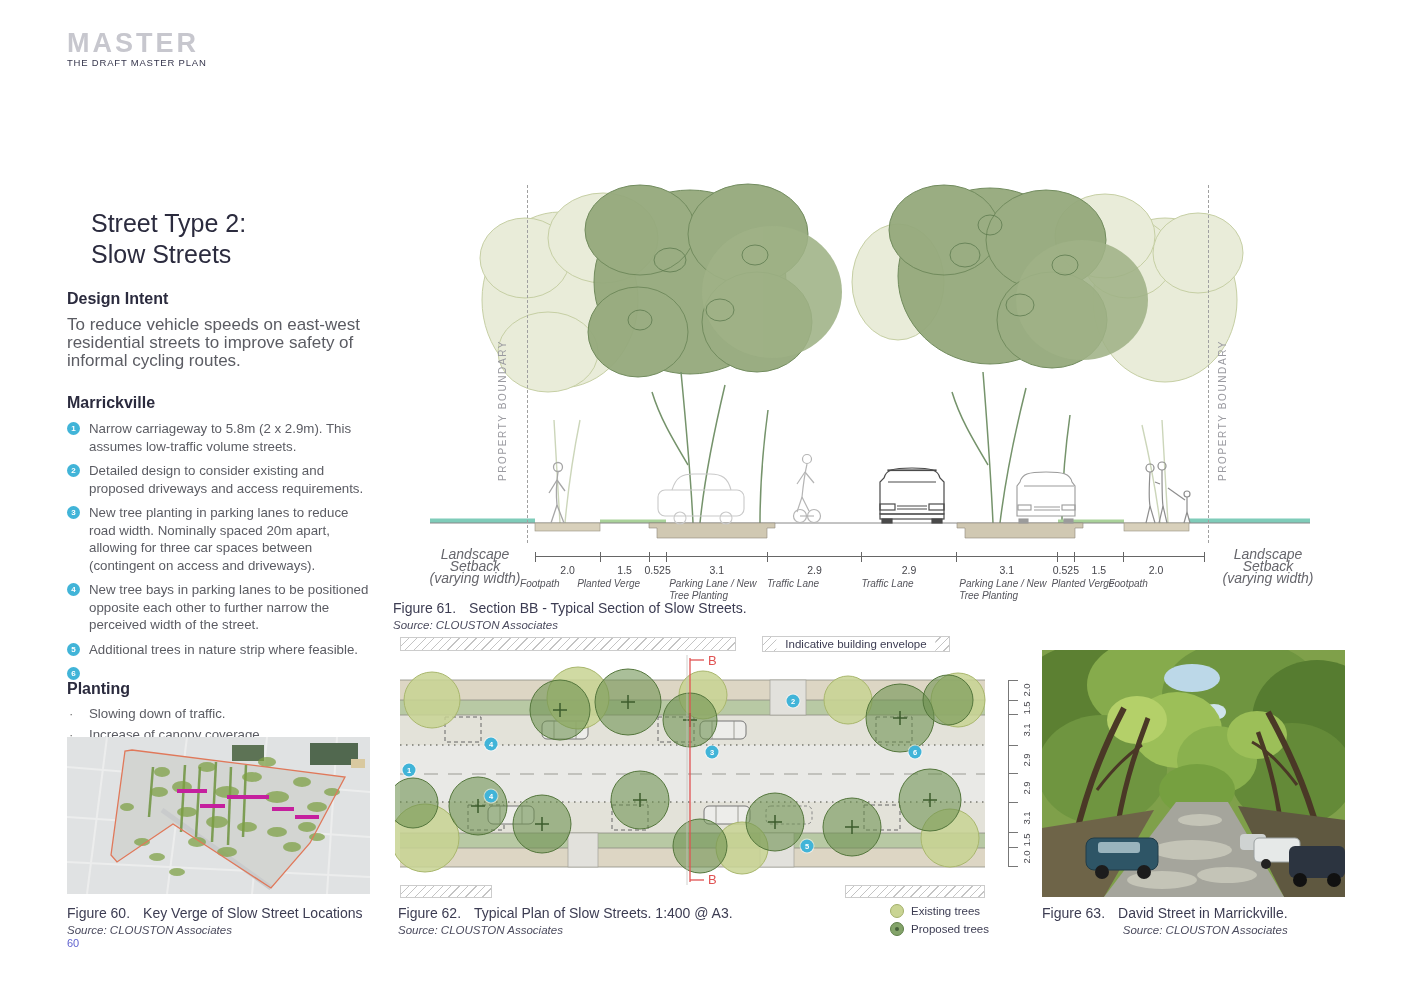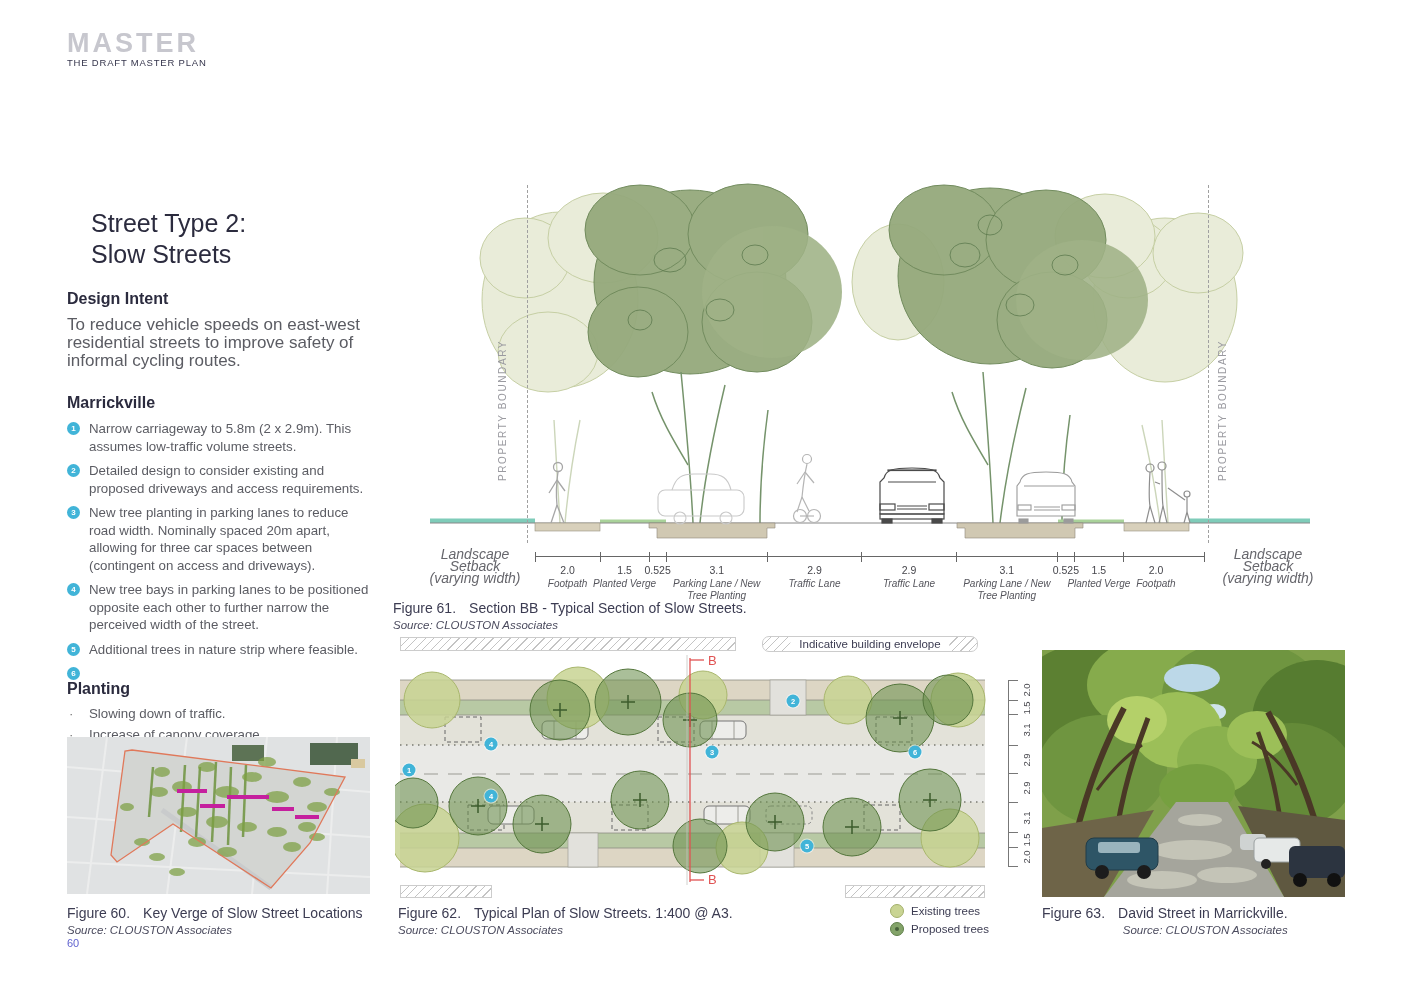--- a/index.html
+++ b/index.html
@@ -33,21 +33,21 @@
   .pb-label{font-size:10px;letter-spacing:1.6px;color:#9a9aa0;transform:rotate(-90deg);
             transform-origin:left bottom;white-space:nowrap;}
   .setback{font-size:14px;font-style:italic;color:#66666c;text-align:center;line-height:12px;width:110px;}
 
   .dimbar{display:flex;height:0;border-top:1px solid #666;}
   .dim-seg{position:relative;height:0;flex:0 0 auto;}
   .dim-seg:before{content:"";position:absolute;left:-0.5px;top:-5px;width:1px;height:10px;background:#666;}
   .dimbar-end{content:"";position:absolute;top:-5px;right:0;width:1px;height:10px;background:#666;}
   .dim-val{position:absolute;top:7px;left:50%;transform:translateX(-50%);font-size:10.5px;color:#46464c;white-space:nowrap;}
   .dim-lab{position:absolute;top:21px;left:50%;transform:translateX(-50%);font-size:10px;font-style:italic;
-           color:#55555c;text-align:center;width:95px;line-height:11.5px;}
+           color:#55555c;text-align:left;width:95px;line-height:11.5px;}
 
   
   .hatch{background:repeating-linear-gradient(135deg,#ffffff 0 5px,#c4c4c4 5px 6px);
          border:1px solid #cccccc;box-sizing:border-box;}
   .env-label{position:absolute;left:50%;top:50%;transform:translate(-50%,-50%);
              background:#fff;padding:0 9px;font-size:11.5px;color:#3c3c52;white-space:nowrap;line-height:14px;}
 
   
   .marker{position:absolute;width:13px;height:13px;border-radius:50%;transform:translate(-50%,-50%);
           color:#fff;font-size:7.5px;font-weight:700;text-align:center;line-height:13px;box-shadow:0 0 0 1px rgba(255,255,255,.55);}
@@ -341,21 +341,21 @@
       </div>
       <div class="dimbar-end"></div>
   </div>
 
   <div class="abs" style="left:393px;top:600px;">
     <div class="figcap"><span class="flabel">Figure 61.</span><span>Section BB - Typical Section of Slow Streets.</span></div>
     <div class="figsrc">Source:  CLOUSTON Associates</div>
   </div>
 
   <div class="abs hatch" style="left:400px;top:637px;width:336px;height:14px;"></div>
-  <div class="abs hatch" style="left:762px;top:636px;width:216px;height:16px;border-radius:7px;">
+  <div class="abs hatch" style="left:762px;top:636px;width:188px;height:16px;">
     <span class="env-label">Indicative building envelope</span>
   </div>
   <div class="abs hatch" style="left:400px;top:885px;width:92px;height:13px;"></div>
   <div class="abs hatch" style="left:845px;top:885px;width:140px;height:13px;"></div>
 
   <svg class="abs" style="left:395px;top:655px;" width="600" height="235" viewBox="395 655 600 235">
 
     <rect x="400" y="680" width="585" height="20" fill="#ddd6c4"></rect>
     <rect x="400" y="700" width="585" height="15" fill="#b8c9a4"></rect>
     <rect x="400" y="715" width="585" height="30" fill="#e3e2d9"></rect>

